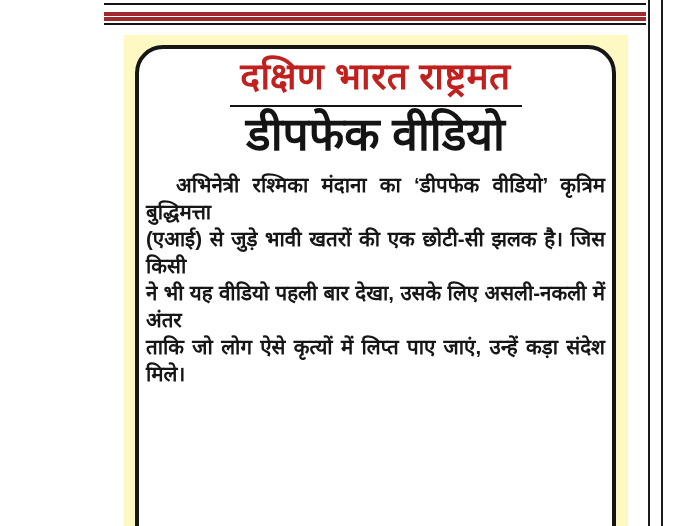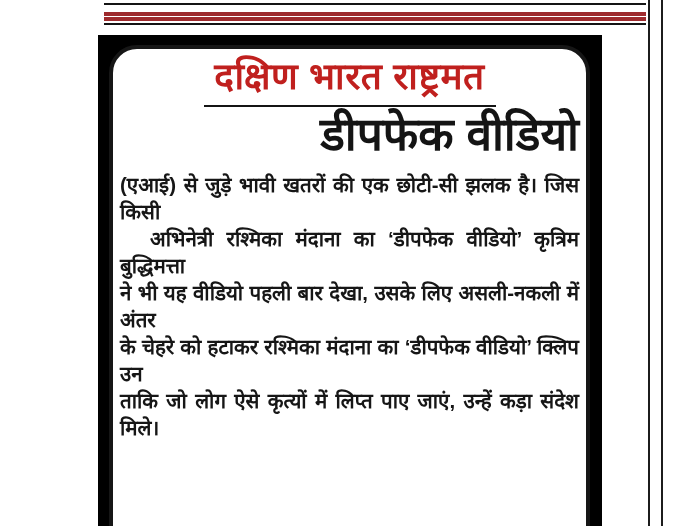--- a/index.html
+++ b/index.html
@@ -15,41 +15,41 @@
   .rule-red { height:4px; background:#9e2a2d; }
   .gap7 { height:7px; } .gap1 { height:1px; } .gap2 { height:2px; }
 
   
   .vline { position:absolute; top:0; width:2px; height:526px; background:#1c1c1c; }
   .vline-1 { left:648px; }
   .vline-2 { left:661px; }
 
   
   .article-card {
-    position:absolute; left:98px; top:35px; width:504px; height:491px;
-    background:#000000; overflow:hidden;
+    position:absolute; left:124px; top:35px; width:504px; height:491px;
+    background:#fef9c3; overflow:hidden;
   }
   .article-panel {
     margin:10px 12px 0 11px;
     border:4px solid #161616;
     border-radius:28px 28px 0 0;
     background:#ffffff;
     height:540px; box-sizing:border-box;
     padding:2px 7px 0 7px;
   }
 
   .masthead-title {
     color:#c0201e; font-weight:bold; text-align:center;
     font-size:37px; line-height:1.22; margin-top:3px;
     letter-spacing:0.5px;
   }
   .title-divider { width:292px; height:2px; background:#141414; margin:6px auto 2px auto; }
 
   .article-headline {
-    color:#141414; font-weight:bold; text-align:right;
+    color:#141414; font-weight:bold; text-align:center;
     font-size:46px; line-height:1.12; margin-top:2px;
   }
 
   .article-body {
     margin-top:10px;
     font-size:20.5px; line-height:27px; font-weight:600;
     color:#161616;
   }
   .bline { text-align:justify; text-align-last:justify; white-space:normal; }
   .bline.first { text-indent:30px; }
@@ -73,21 +73,20 @@
 <div class="article-card">
   <div class="article-panel">
 
     <div class="masthead-title">दक्षिण भारत राष्ट्रमत</div>
 
     <div class="title-divider"></div>
 
     <div class="article-headline">डीपफेक वीडियो</div>
 
     <div class="article-body">
+        <div class="bline first">अभिनेत्री रश्मिका मंदाना का ‘डीपफेक वीडियो’ कृत्रिम बुद्धिमत्ता</div>
         <div class="bline">(एआई) से जुड़े भावी खतरों की एक छोटी-सी झलक है। जिस किसी</div>
-        <div class="bline first">अभिनेत्री रश्मिका मंदाना का ‘डीपफेक वीडियो’ कृत्रिम बुद्धिमत्ता</div>
         <div class="bline">ने भी यह वीडियो पहली बार देखा, उसके लिए असली-नकली में अंतर</div>
-        <div class="bline">के चेहरे को हटाकर रश्मिका मंदाना का ‘डीपफेक वीडियो’ क्लिप उन</div>
         <div class="bline">ताकि जो लोग ऐसे कृत्यों में लिप्त पाए जाएं, उन्हें कड़ा संदेश मिले।</div>
       </div>
 
   </div>
 </div>
 
 </body></html>

